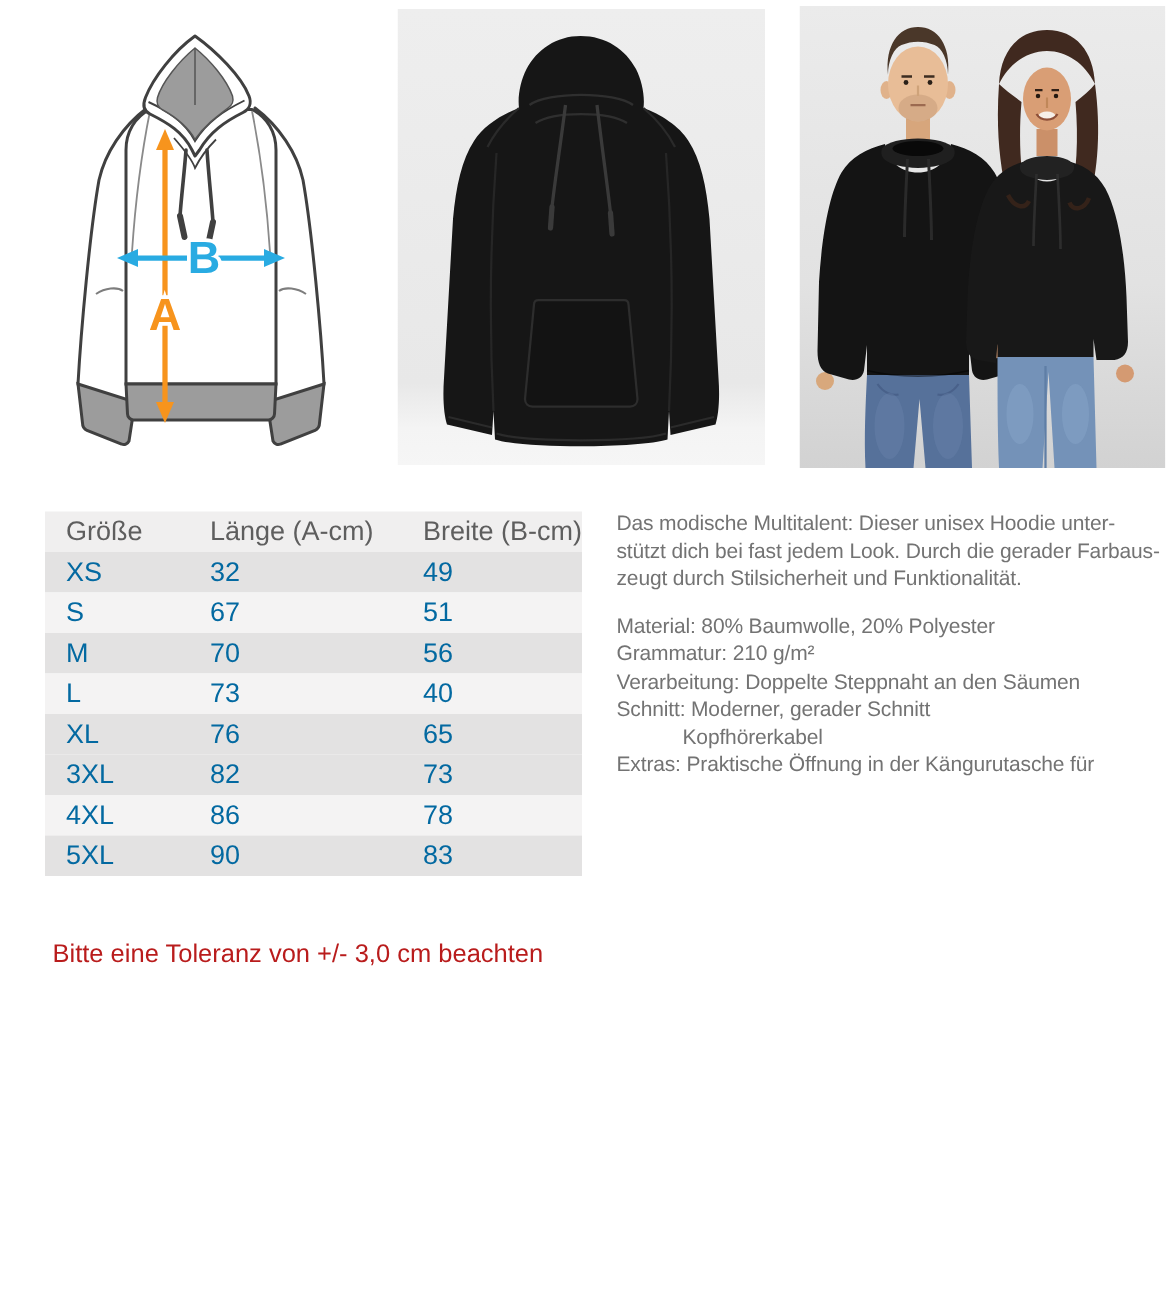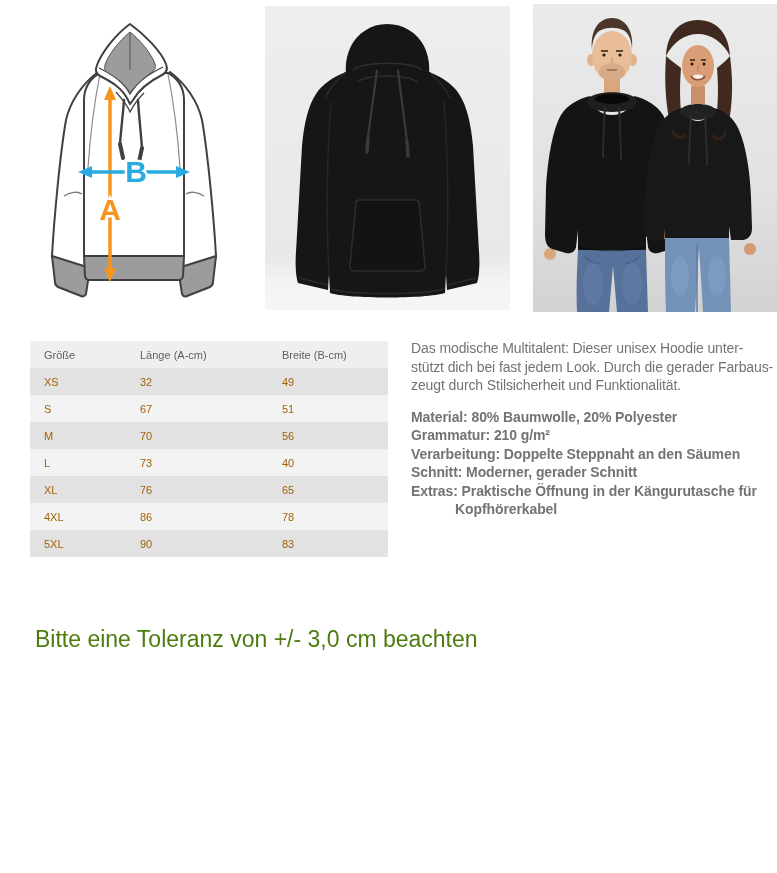--- a/index.html
+++ b/index.html
@@ -5,36 +5,36 @@
   html,body{margin:0;padding:0;background:#fff;}
   body{width:777px;height:873px;position:relative;font-family:"Liberation Sans",sans-serif;overflow:hidden;}
   .fig{position:absolute;margin:0;}
   #fig-diagram{left:20px;top:8px;width:230px;height:300px;}
   #fig-product{left:265px;top:6px;width:245px;height:304px;}
   #fig-models{left:533px;top:4px;width:244px;height:308px;}
   svg{display:block;}
 
   
   .size-table-wrap{position:absolute;left:30px;top:341px;}
-  table{border-collapse:collapse;table-layout:fixed;width:358px;font-size:11px;}
+  table{border-collapse:collapse;table-layout:fixed;width:358px;font-size:18px;}
   col.c1{width:96px;} col.c2{width:142px;} col.c3{width:120px;}
   th{height:27px;text-align:left;font-weight:400;color:#5e5e5e;background:#f0efef;padding:0 0 0 14px;}
-  td{height:27px;color:#a16207;padding:0 0 0 14px;}
+  td{height:27px;color:#0369a1;padding:0 0 0 14px;}
   tr.row-dark td{background:#e3e2e2;}
   tr.row-light td{background:#f4f3f3;}
 
   
   .description{position:absolute;left:411px;top:339px;width:366px;color:#737373;
     font-size:14px;line-height:18.5px;letter-spacing:-0.1px;}
-  .specs{margin-top:13px;font-weight:bold;}
+  .specs{margin-top:13px;}
   .desc-line{white-space:nowrap;}
   .desc-line.indent{padding-left:44px;}
 
   
-  .tolerance{position:absolute;left:35px;top:626px;font-size:23px;color:#4d7c0f;white-space:nowrap;}
+  .tolerance{position:absolute;left:35px;top:626px;font-size:17px;color:#b91c1c;white-space:nowrap;}
 
   
   .arrow-a-line{stroke:var(--arrow-a,#F7941D);stroke-width:3.5;}
   .arrow-a-head{fill:var(--arrow-a,#F7941D);}
   .label-a{fill:var(--arrow-a,#F7941D);}
   .arrow-b-line{stroke:var(--arrow-b,#29ABE2);stroke-width:3.5;}
   .arrow-b-head{fill:var(--arrow-b,#29ABE2);}
   .label-b{fill:var(--arrow-b,#29ABE2);}
   .label-a,.label-b{font-family:"Liberation Sans",sans-serif;font-weight:bold;font-size:30px;
     stroke:#ffffff;stroke-width:5px;paint-order:stroke;}
@@ -218,20 +218,25 @@
           <tr class="row-light">
             <td>L</td>
             <td>73</td>
             <td>40</td>
           </tr>
           <tr class="row-dark">
             <td>XL</td>
             <td>76</td>
             <td>65</td>
           </tr>
+          <tr class="row-dark">
+            <td>3XL</td>
+            <td>82</td>
+            <td>73</td>
+          </tr>
           <tr class="row-light">
             <td>4XL</td>
             <td>86</td>
             <td>78</td>
           </tr>
           <tr class="row-dark">
             <td>5XL</td>
             <td>90</td>
             <td>83</td>
           </tr>
@@ -243,20 +248,20 @@
     <div>
         <div class="desc-line">Das modische Multitalent: Dieser unisex Hoodie unter-</div>
         <div class="desc-line">stützt dich bei fast jedem Look. Durch die gerader Farbaus-</div>
         <div class="desc-line">zeugt durch Stilsicherheit und Funktionalität.</div>
       </div>
     <div class="specs">
         <div class="desc-line">Material: 80% Baumwolle, 20% Polyester</div>
         <div class="desc-line">Grammatur: 210 g/m²</div>
         <div class="desc-line">Verarbeitung: Doppelte Steppnaht an den Säumen</div>
         <div class="desc-line">Schnitt: Moderner, gerader Schnitt</div>
+        <div class="desc-line indent">Kopfhörerkabel</div>
         <div class="desc-line">Extras: Praktische Öffnung in der Kängurutasche für</div>
-        <div class="desc-line indent">Kopfhörerkabel</div>
       </div>
   </div>
 
   <div class="tolerance">Bitte eine Toleranz von +/- 3,0 cm beachten</div>
 
 </div>
 
 </body></html>

